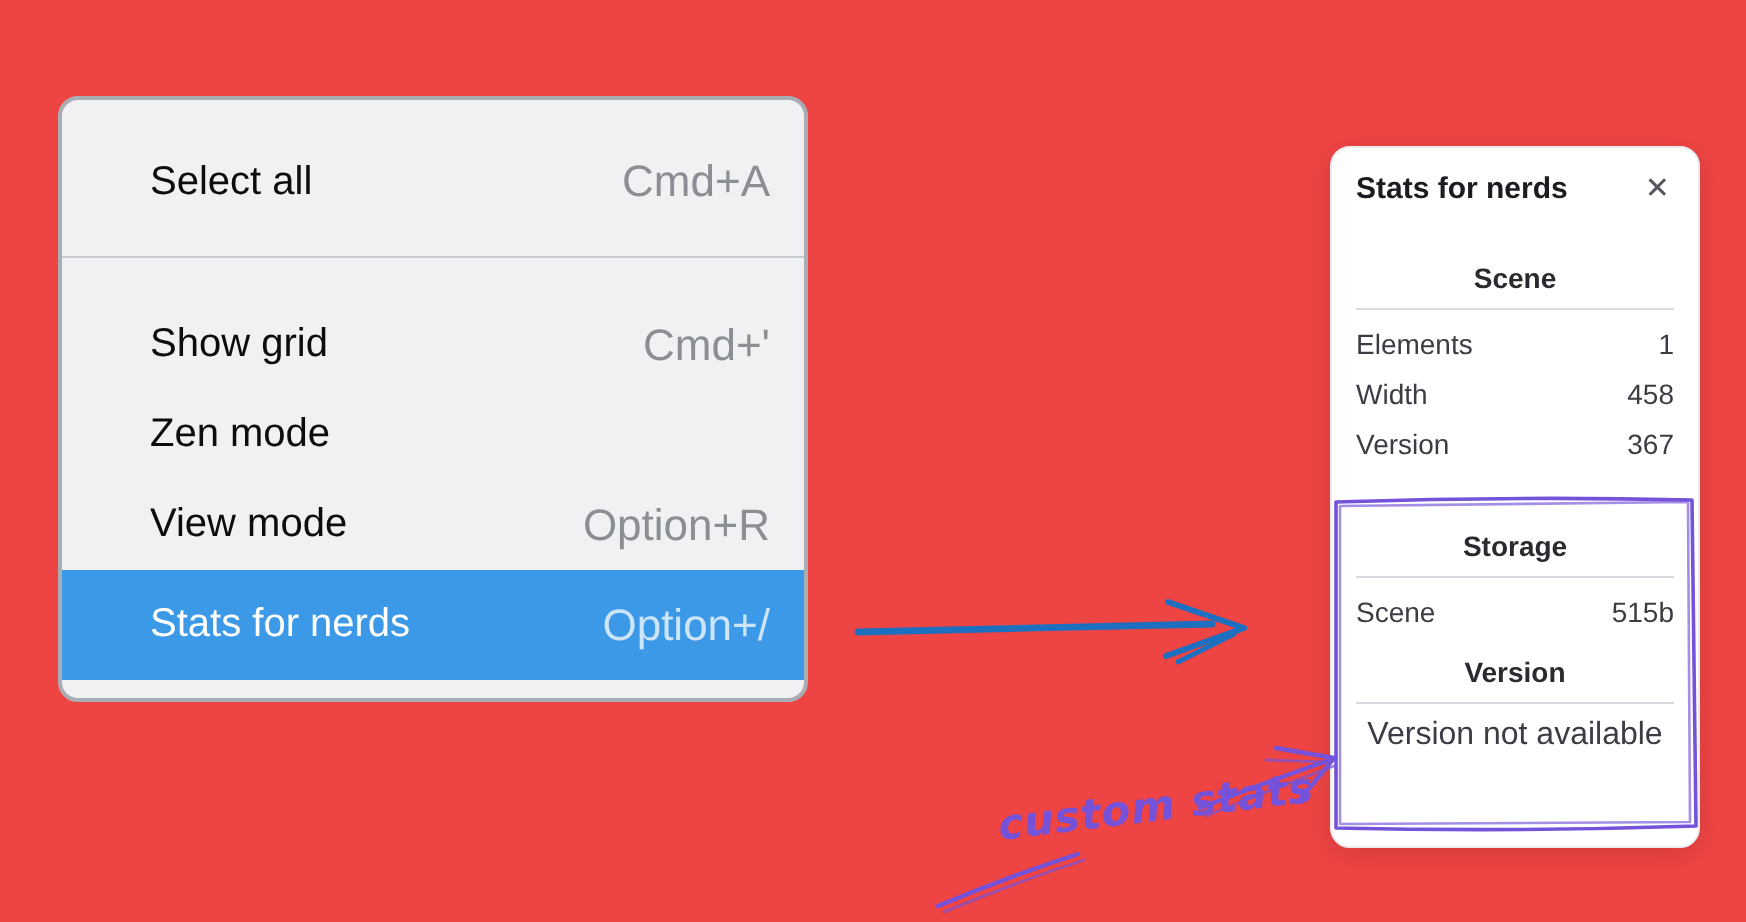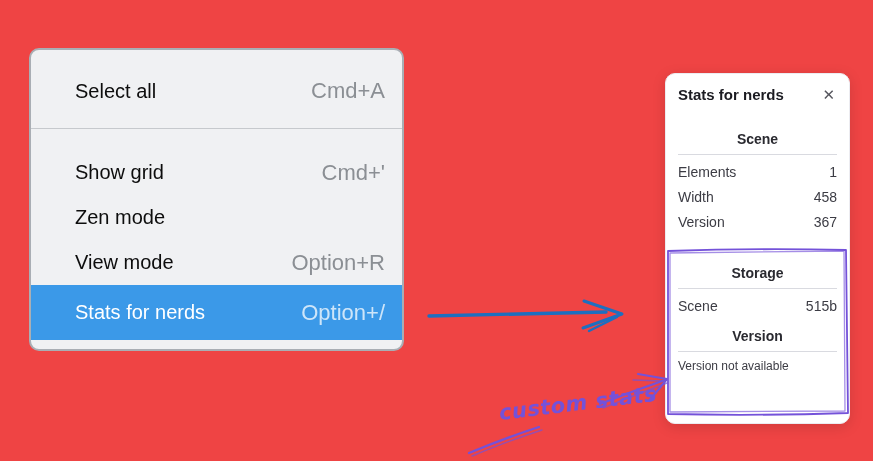--- a/index.html
+++ b/index.html
@@ -102,21 +102,21 @@
     border-top: 1px solid #d9dae0;
     margin: 7px 0 4px 0;
   }
   .stat-row {
     display: flex;
     justify-content: space-between;
     font-size: 14px;
     padding: 4.5px 0;
   }
   .stat-value { text-align: right; }
-  .note { font-size: 12px; padding-top: 3px; }
+  .note { font-size: 16px; padding-top: 3px; text-align: center; }
 
   
   .overlay {
     position: absolute;
     left: 0; top: 0;
     width: 873px; height: 461px;
     pointer-events: none;
   }
   .hand-text {
     font-family: "DejaVu Sans", sans-serif;

